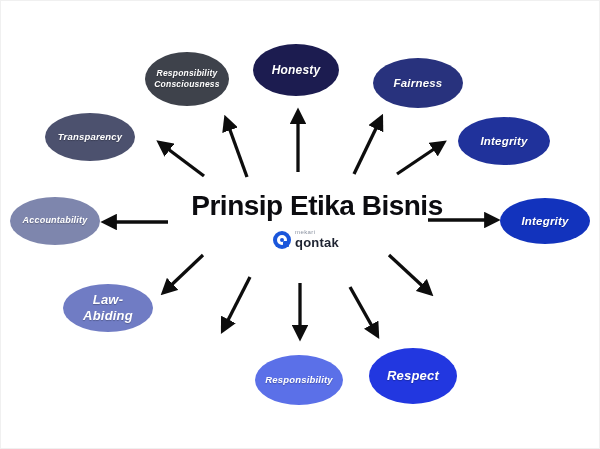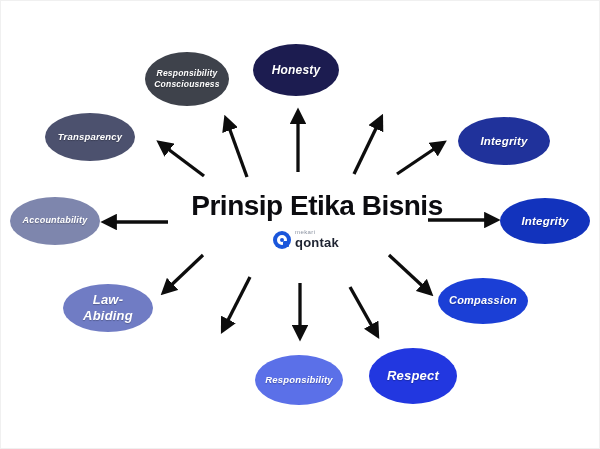--- a/index.html
+++ b/index.html
@@ -111,28 +111,28 @@
     </div>
   </div>
 
 <div class="node" style="left: 145px; top: 52px; width: 84px; height: 54px; background: rgb(62, 66, 75); font-size: 8.5px;">
       <span>Responsibility</span>
       <span>Consciousness</span>
     </div>
     <div class="node" style="left: 253px; top: 44px; width: 86px; height: 52px; background: rgb(28, 28, 80); font-size: 12px;">
       <span>Honesty</span>
     </div>
+    <div class="node" style="left: 373px; top: 58px; width: 90px; height: 50px; background: rgb(40, 50, 125); font-size: 11.5px;">
+      <span>Fairness</span>
+    </div>
     <div class="node" style="left: 458px; top: 117px; width: 92px; height: 48px; background: rgb(32, 50, 155); font-size: 11.5px;">
       <span>Integrity</span>
     </div>
     <div class="node" style="left: 500px; top: 198px; width: 90px; height: 46px; background: rgb(18, 51, 189); font-size: 11.5px; justify-content: center;">
       <span>Integrity</span>
-    </div>
-    <div class="node" style="left: 438px; top: 278px; width: 90px; height: 46px; background: rgb(27, 63, 214); font-size: 11px;">
-      <span>Compassion</span>
     </div>
     <div class="node" style="left: 369px; top: 348px; width: 88px; height: 56px; background: rgb(34, 55, 224); font-size: 13px; justify-content: center;">
       <span>Respect</span>
     </div>
     <div class="node" style="left: 255px; top: 355px; width: 88px; height: 50px; background: rgb(91, 112, 232); font-size: 9.5px; font-style: italic;">
       <span>Responsibility</span>
     </div>
     <div class="node" style="left: 63px; top: 284px; width: 90px; height: 48px; background: rgb(112, 124, 196); font-size: 13px;">
       <span>Law-</span>
       <span>Abiding</span>

